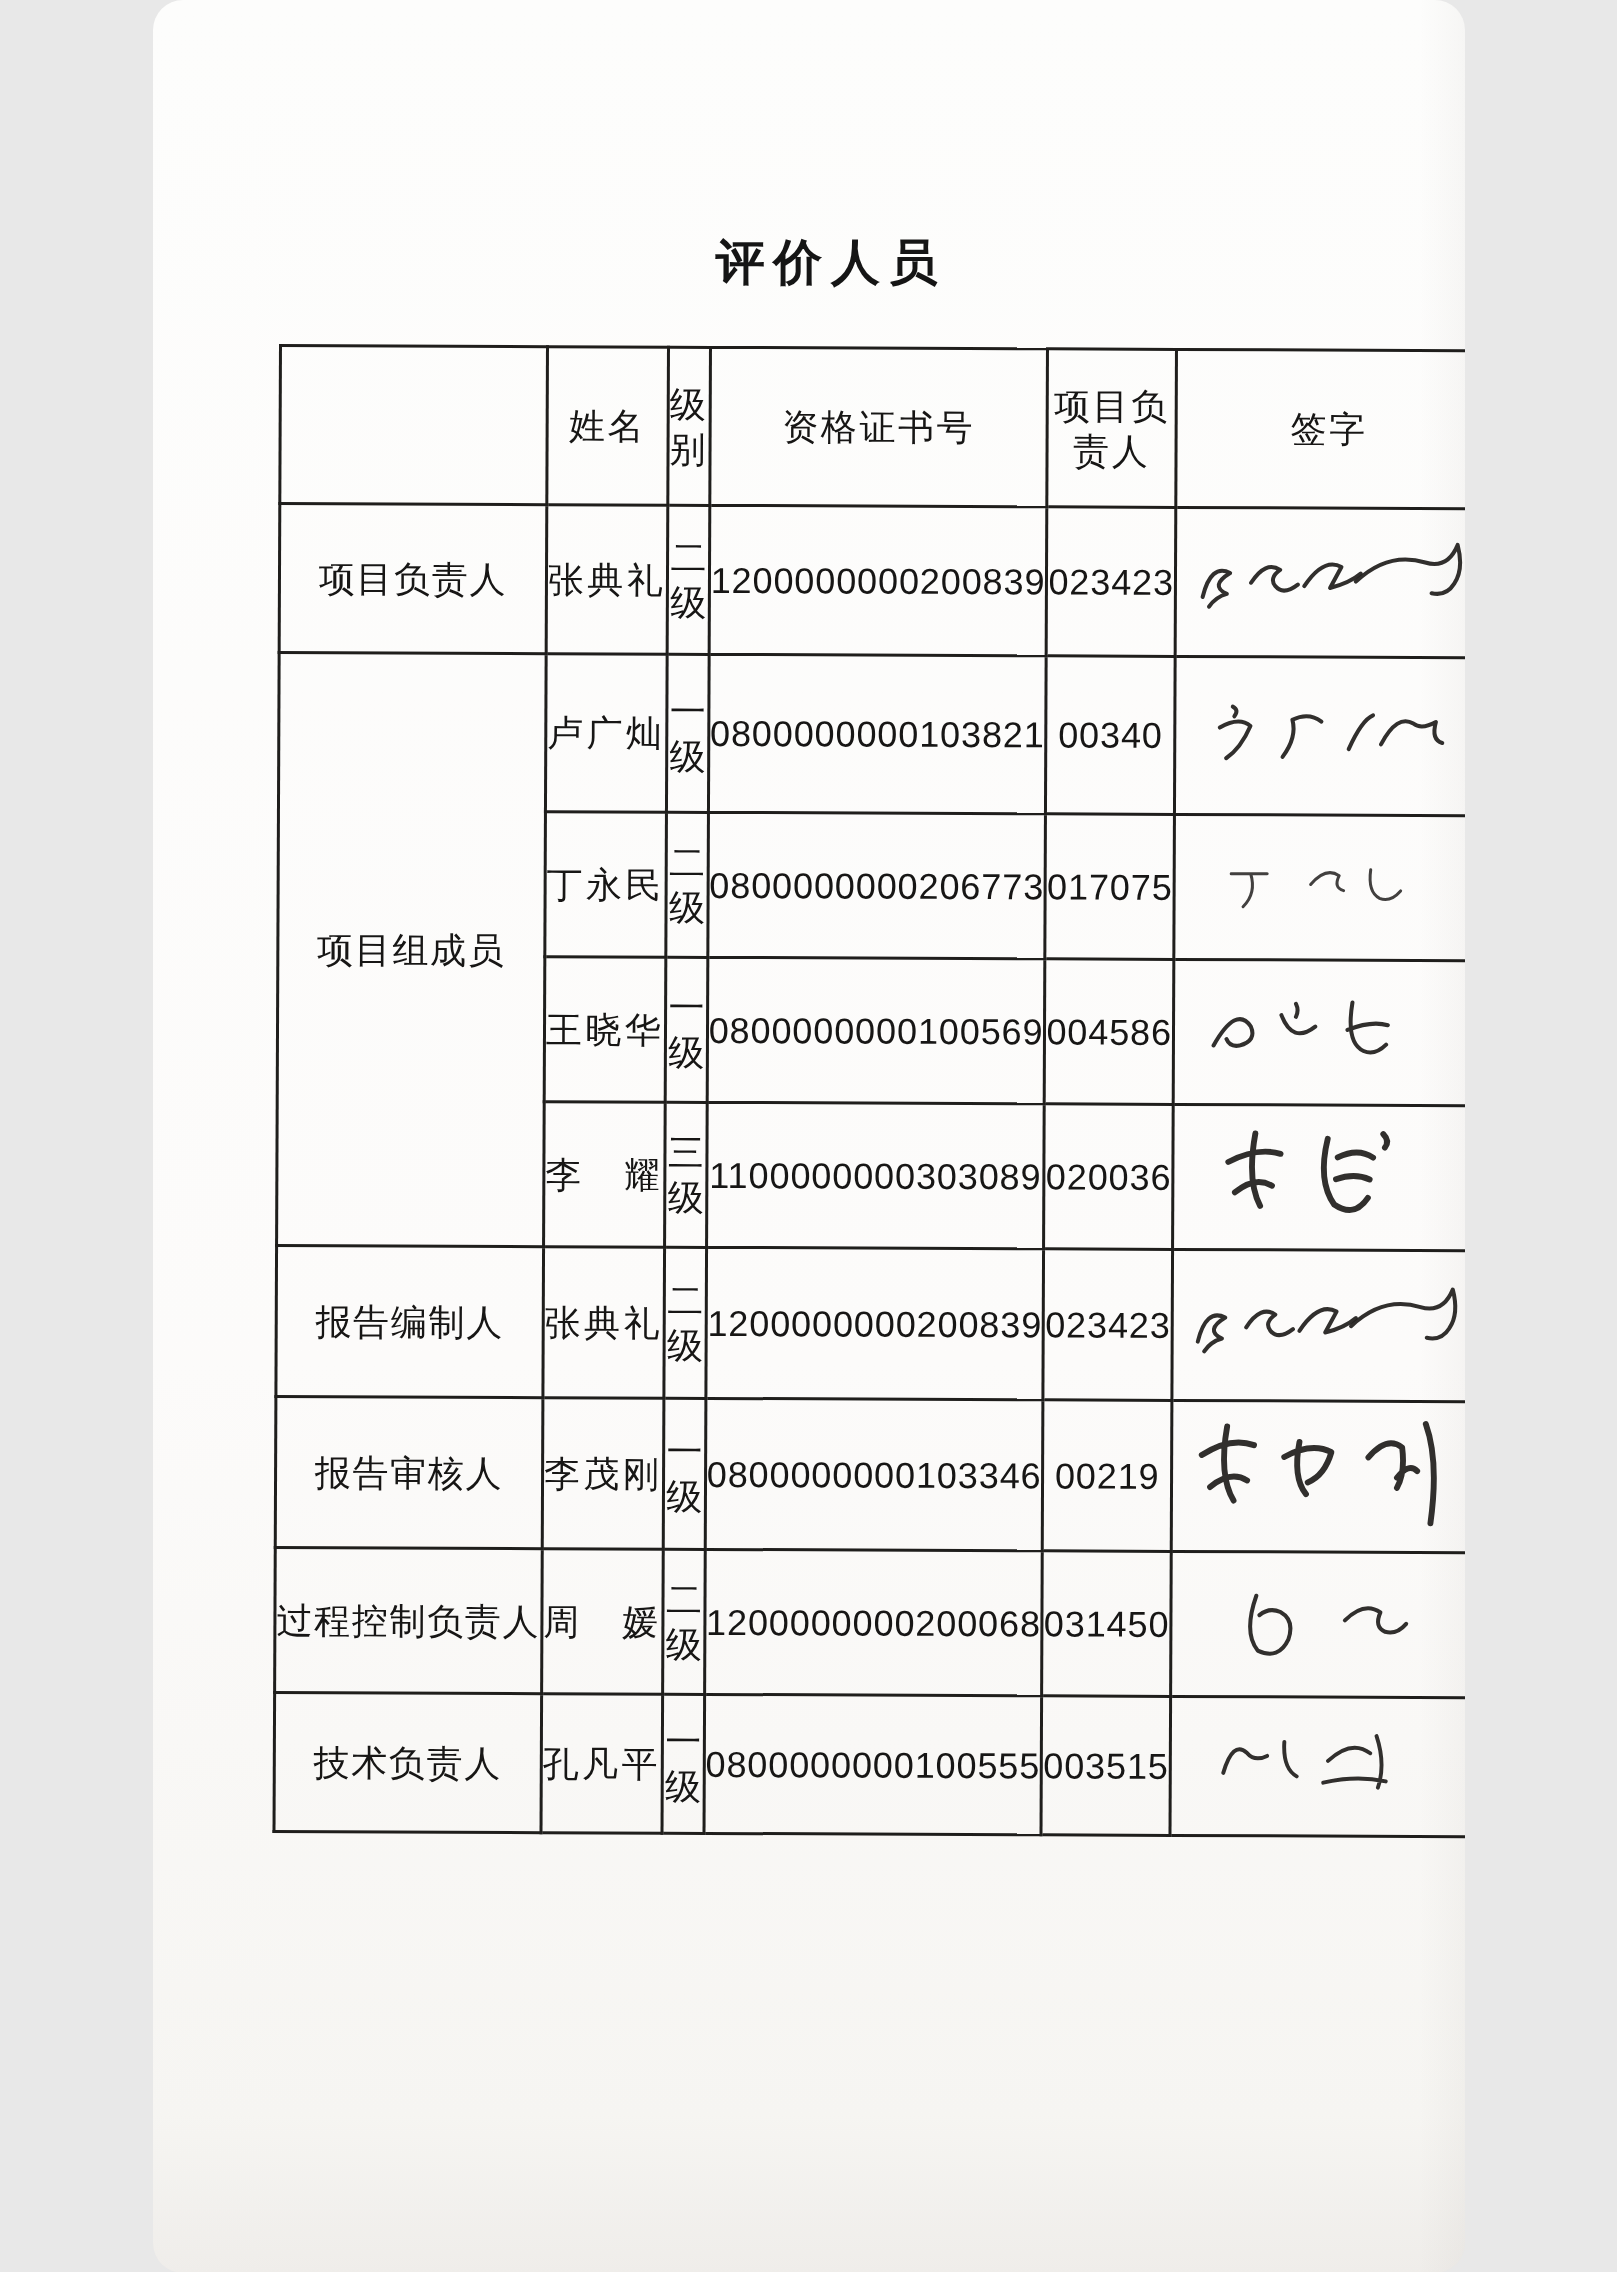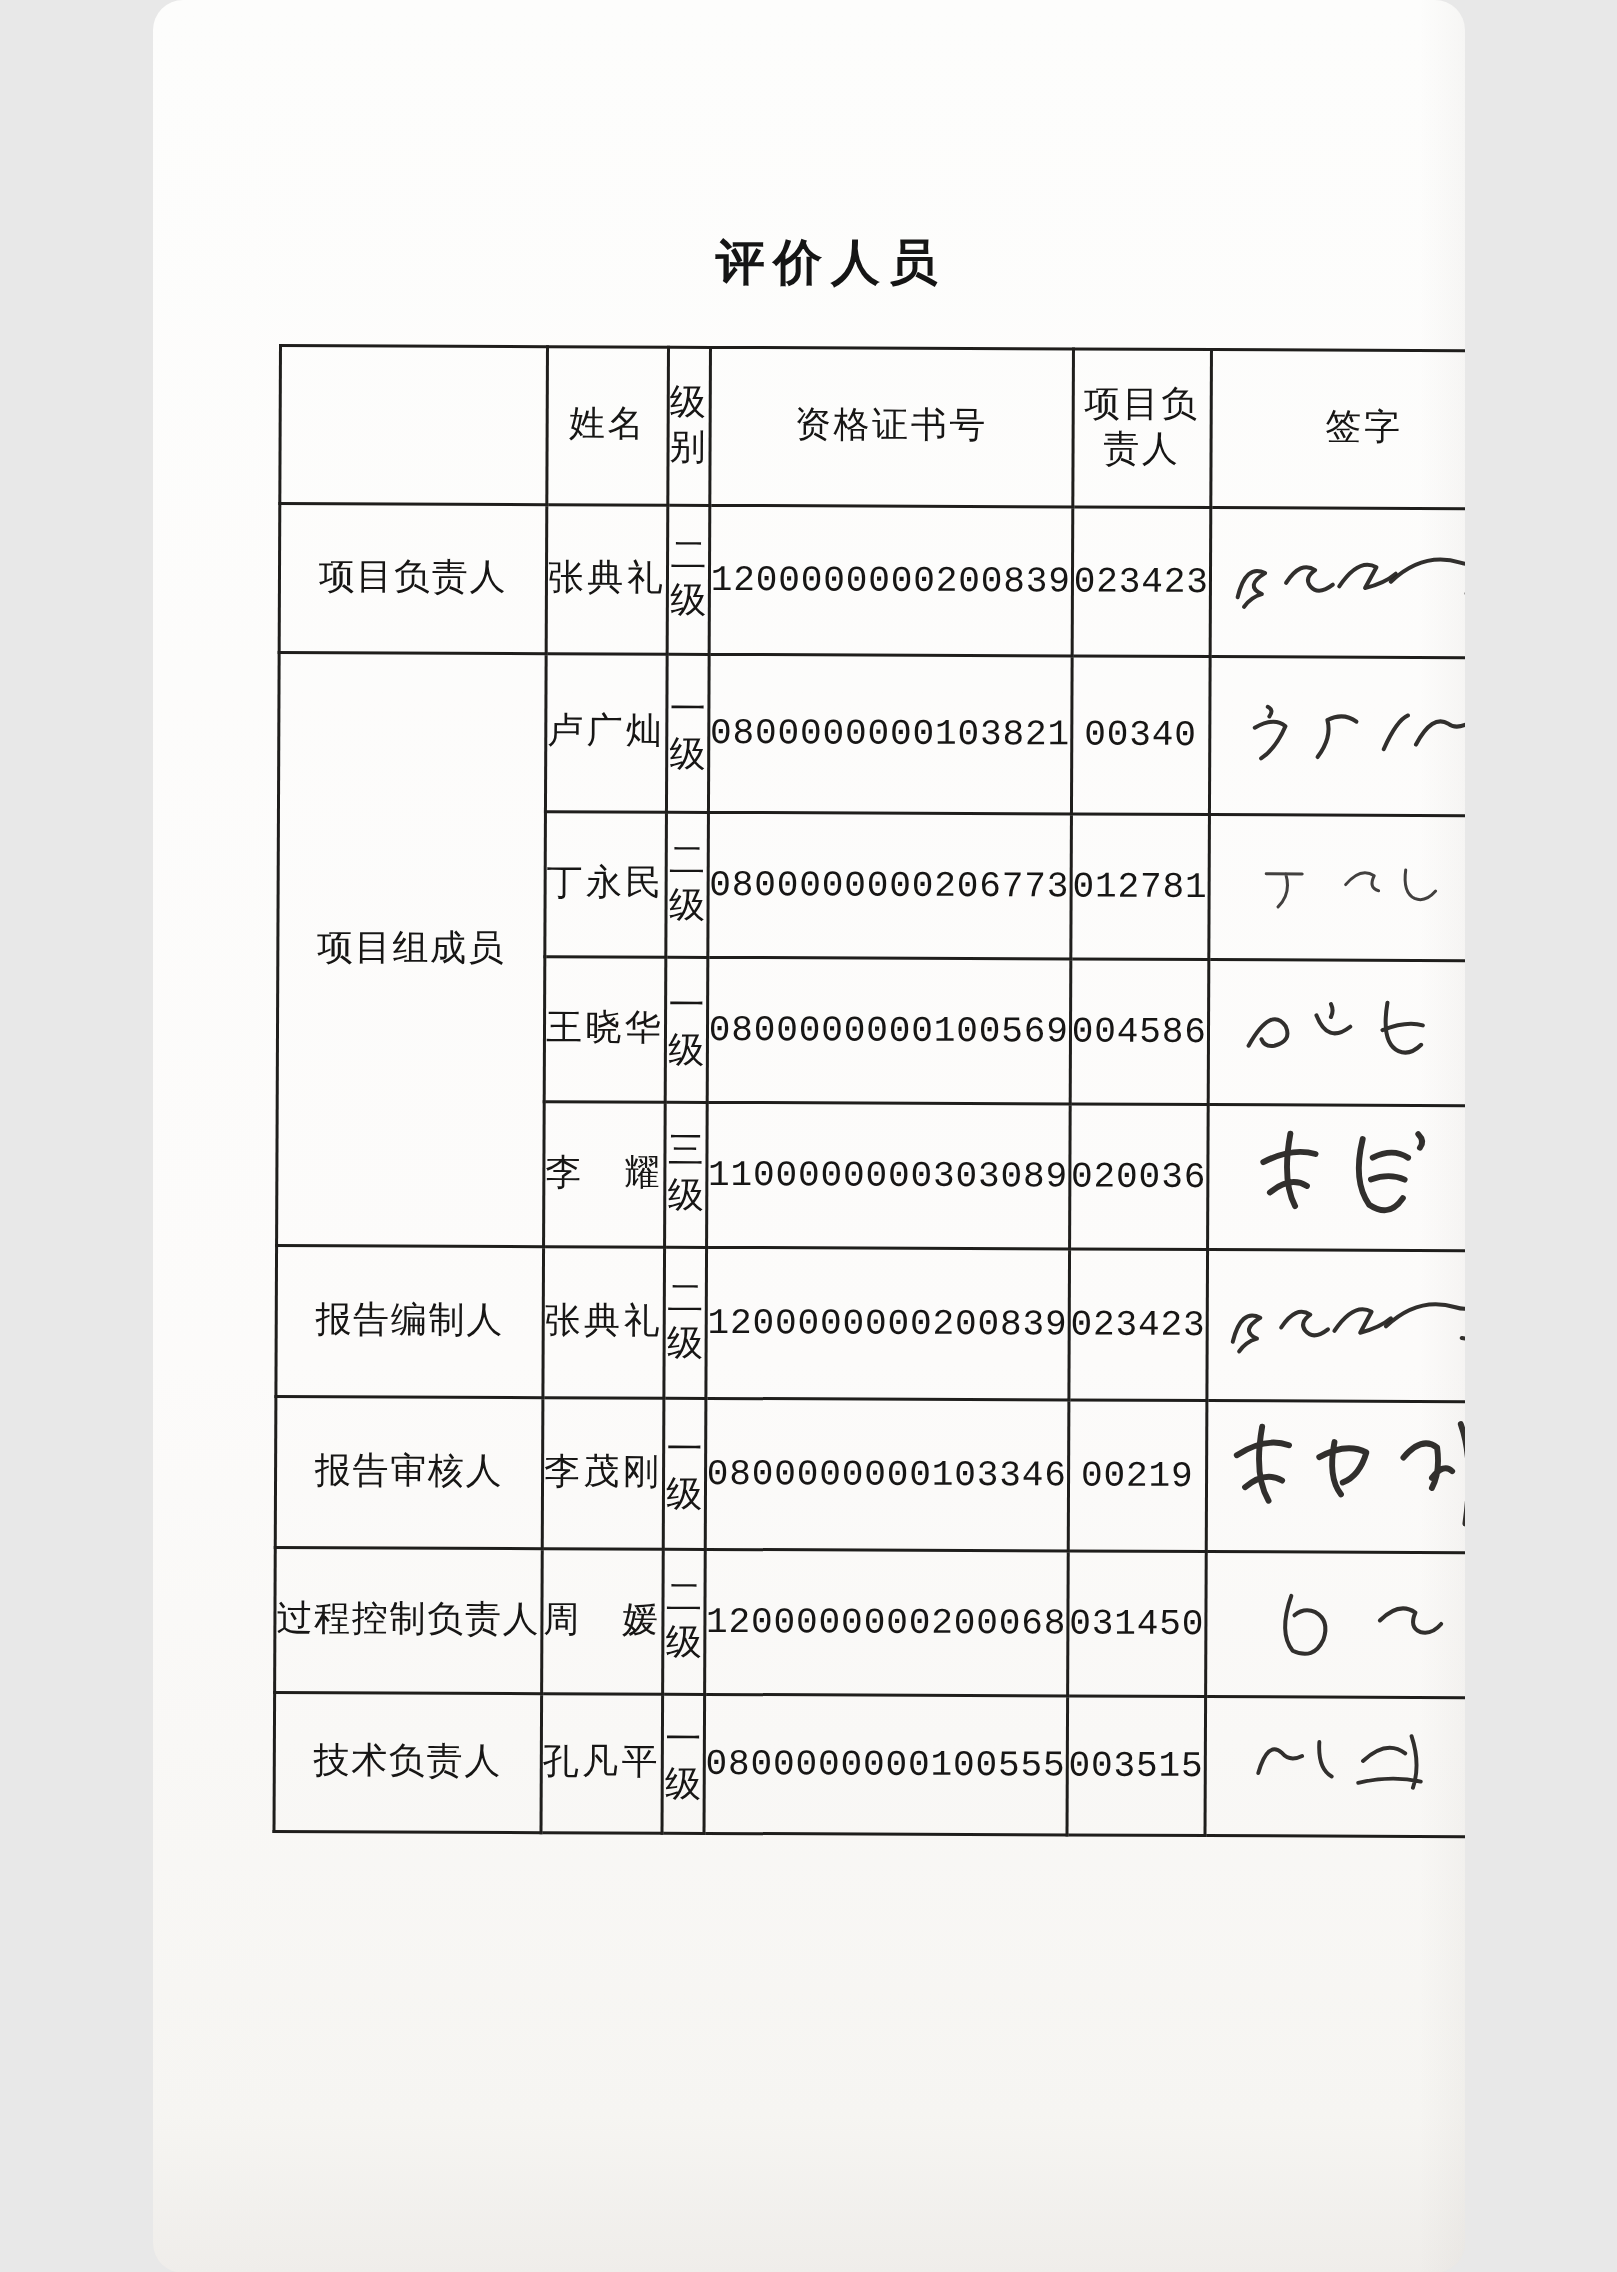--- a/index.html
+++ b/index.html
@@ -4,21 +4,21 @@
 <style>
   html,body{margin:0;padding:0;background:#e8e8e8;}
   .sheet{
     position:relative;
     width:1312px;height:2273px;
     margin:0 auto;
     background:
       radial-gradient(closest-side, rgba(190,180,172,.22), rgba(190,180,172,0) 70%) 1492px 1393px / 258px 482px no-repeat,
       linear-gradient(90deg, rgba(0,0,0,0) 96.5%, rgba(120,110,100,.05)),
       linear-gradient(180deg,#fdfdfc 0%, #fcfbfa 60%, #f6f5f2 93%, #efedea 100%);
-    font-family:Liberation Mono, monospace;
+    font-family:Liberation Sans, sans-serif;
     color:#1a1a1a;
     overflow:hidden;
     border-radius:30px;
   }
   .doc-title{
     position:absolute;top:230px;left:0;width:100%;
     text-align:center;
     font-size:49px;font-weight:bold;letter-spacing:8.6px;
     transform:translateX(22.4px);
     color:#151515;
@@ -115,21 +115,21 @@
           <path class="ink" d="M206 96 q16 -36 30 -42"></path>
           <path class="ink" d="M246 90 q20 -38 40 -26 q10 8 28 -2 q-6 22 8 26"></path>
         </svg>
       </td>
     </tr>
 
     <tr class="r2">
       <td class="name-cell">丁永民</td>
       <td class="level-cell">二级</td>
       <td class="cert-cell">0800000000206773</td>
-      <td class="reg-cell">012781</td>
+      <td class="reg-cell">017075</td>
       <td class="sign-cell">
         <svg width="303" height="120" viewBox="0 0 360 160" aria-label="丁永民">
           <path class="ink thin" d="M52 62 h48 M78 62 q8 26 -10 44"></path>
           <path class="ink thin" d="M158 76 q20 -24 38 -12 q-8 16 6 20"></path>
           <path class="ink thin" d="M238 56 q-4 30 12 38 q14 6 28 -10"></path>
         </svg>
       </td>
     </tr>
 
     <tr class="r3">

